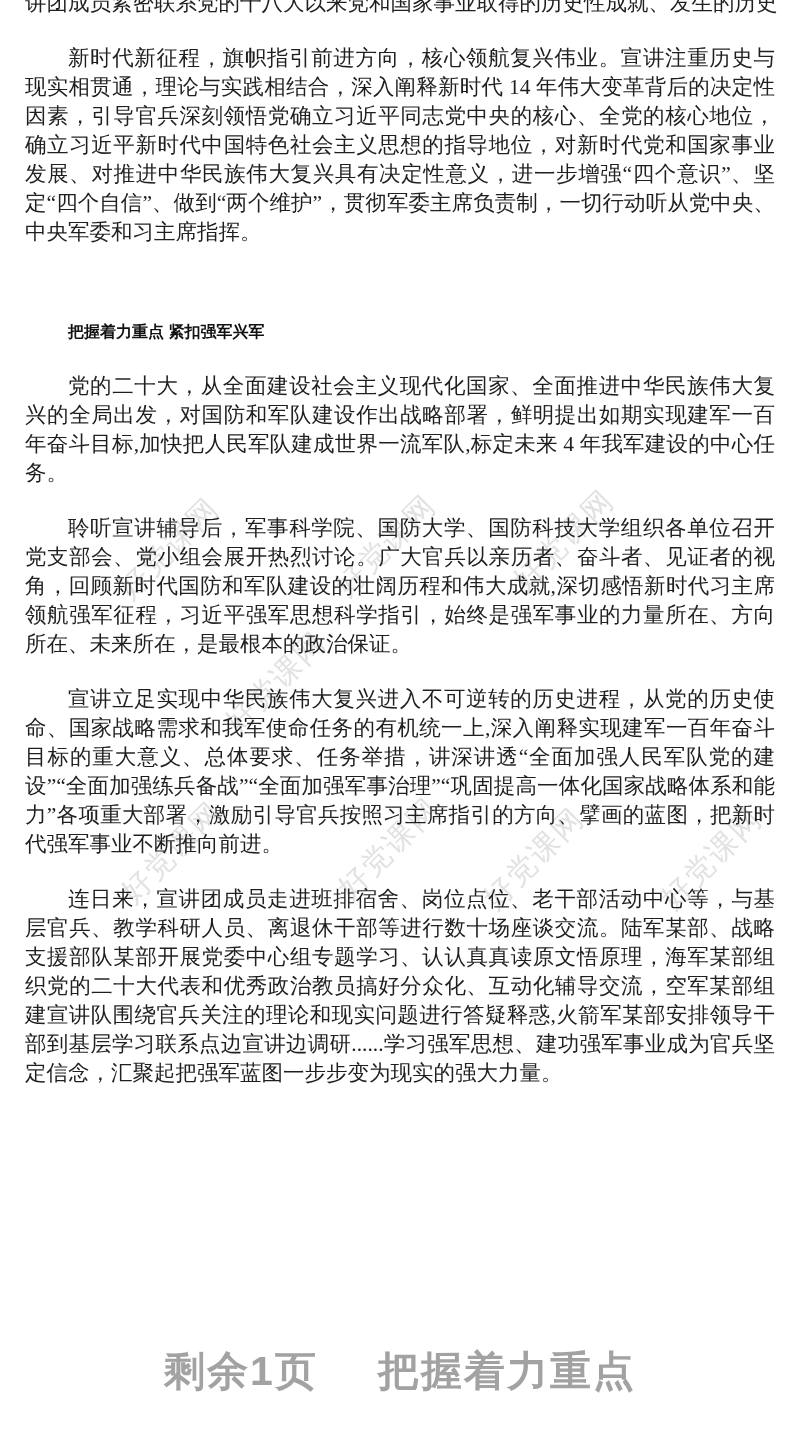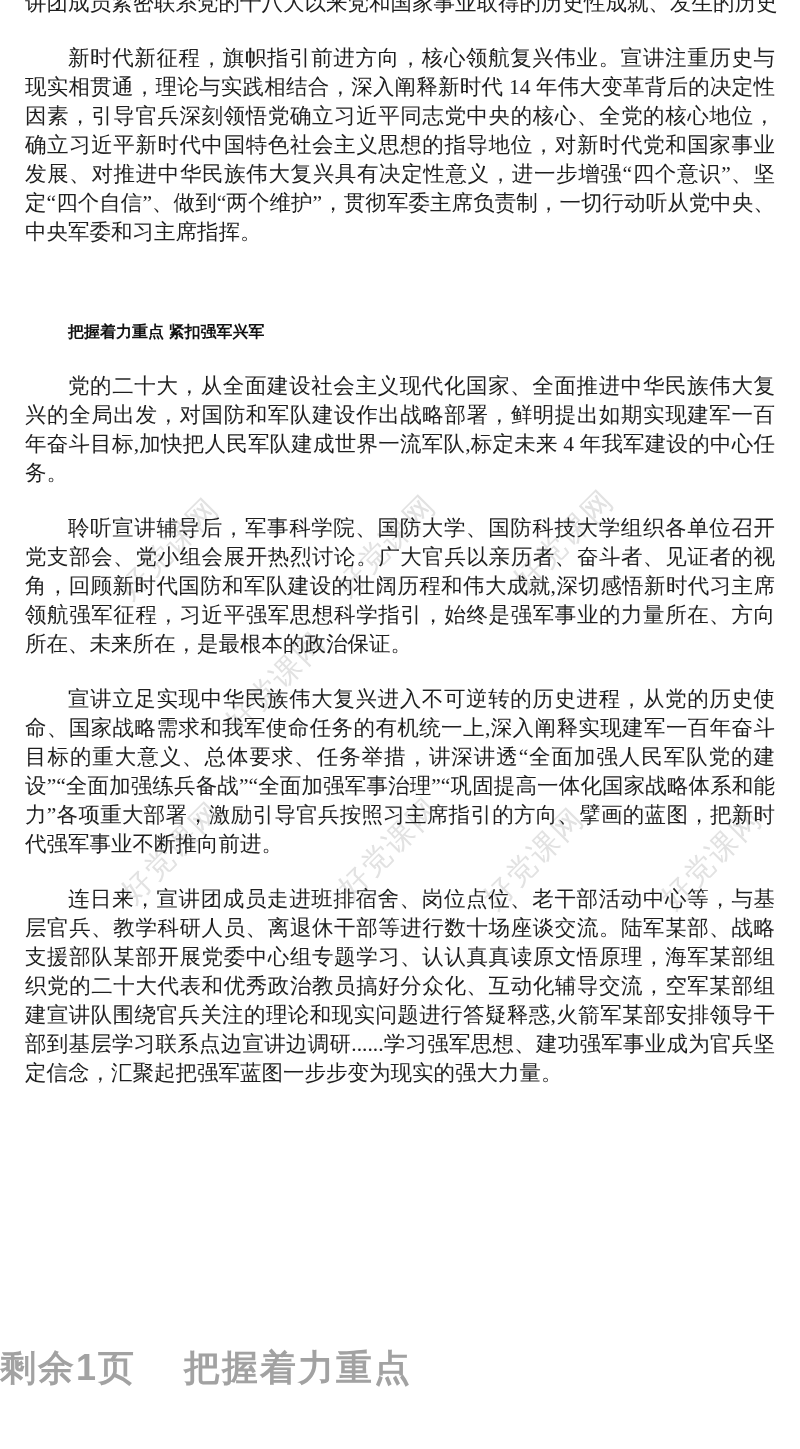--- a/index.html
+++ b/index.html
@@ -46,25 +46,26 @@
     text-indent: 43px;
     font-weight: bold;
     font-size: 16px;
     color: #111111;
     font-family: "Liberation Sans", "DejaVu Sans", sans-serif;
   }
   .page-footer {
     position: absolute;
     left: 0; right: 0; top: 1344px;
     display: flex;
+    justify-content: center;
     align-items: baseline;
-    gap: 48px;
+    gap: 60px;
     z-index: 1;
     font-weight: bold;
-    font-size: 36px;
+    font-size: 41px;
     color: #a2a2a2;
     font-family: "Liberation Sans", "DejaVu Sans", sans-serif;
     letter-spacing: 2px;
   }
 </style>
 </head>
 <body>
 
 <div class="watermark-layer">
     <span class="watermark" style="left: 105px; top: 528px; color: rgb(226, 226, 226);">好党课网</span>

